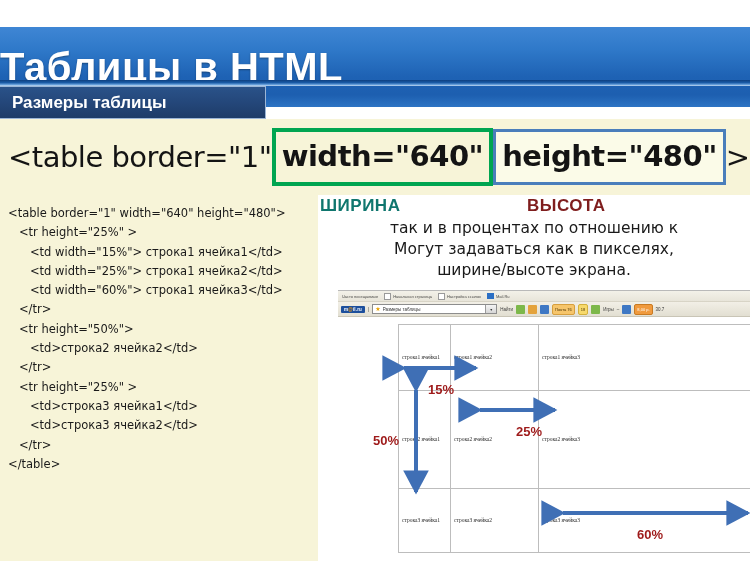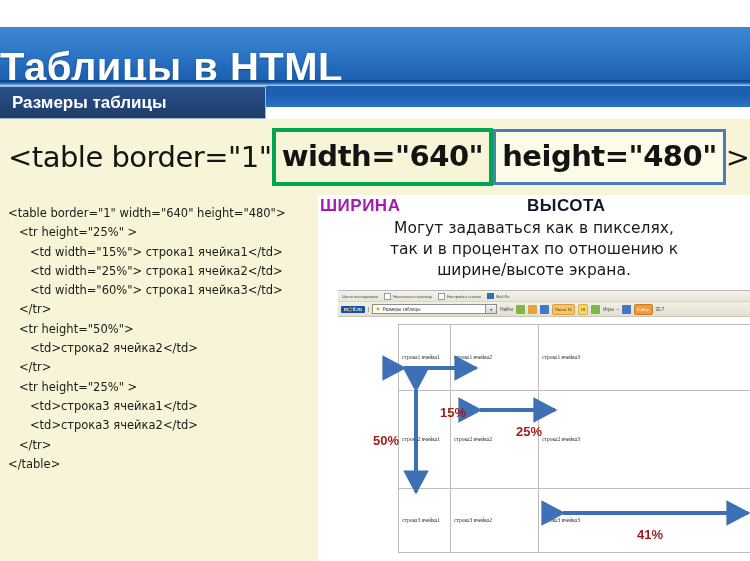--- a/index.html
+++ b/index.html
@@ -56,25 +56,25 @@
     font-weight:bold;box-sizing:border-box;
     padding:7px 6px 9px 6px;
     display:inline-flex;align-items:center;
     letter-spacing:-0.5px;
   }
   .cb-green{border:4px solid #00a551;background:#f7f4d8;}
   .cb-blue{border:3px solid #4a7ebb;background:#fbfbe8;}
 
   .tag-w{
     position:absolute;left:320px;top:196px;
-    color:#a21caf;font-size:17px;font-weight:bold;letter-spacing:0.5px;
+    color:#0f766e;font-size:17px;font-weight:bold;letter-spacing:0.5px;
   }
   .tag-h{
     position:absolute;left:527px;top:196px;
-    color:#0f172a;font-size:17px;font-weight:bold;letter-spacing:0.5px;
+    color:#7f1d1d;font-size:17px;font-weight:bold;letter-spacing:0.5px;
   }
 
   
   .code-panel{
     position:absolute;left:0;top:195px;width:318px;height:366px;
     background:#f7f4d8;
     padding:9px 0 0 8px;box-sizing:border-box;
   }
   .code-line{
     font-family:"DejaVu Sans",sans-serif;
@@ -204,22 +204,22 @@
     <div class="code-line">      &lt;td&gt;строка2 ячейка2&lt;/td&gt;</div>
     <div class="code-line">   &lt;/tr&gt;</div>
     <div class="code-line">   &lt;tr height="25%" &gt;</div>
     <div class="code-line">      &lt;td&gt;строка3 ячейка1&lt;/td&gt;</div>
     <div class="code-line">      &lt;td&gt;строка3 ячейка2&lt;/td&gt;</div>
     <div class="code-line">   &lt;/tr&gt;</div>
     <div class="code-line">&lt;/table&gt;</div>
   </div>
 
   <div class="desc">
+    <div>так и в процентах по отношению к</div>
     <div>Могут задаваться как в пикселях,</div>
-    <div>так и в процентах по отношению к</div>
     <div>ширине/высоте экрана.</div>
   </div>
 
   <div class="browser">
 
     <div class="bm-bar">
       <div class="bm-item">
         <span class="bm-txt">Часто посещаемые</span>
       </div>
       <div class="bm-item">
@@ -313,18 +313,18 @@
 
     <line x1="404" y1="368" x2="476" y2="368" stroke="#3f6fb5" stroke-width="4" marker-start="url(#ahs)" marker-end="url(#ah)"></line>
 
     <line x1="480" y1="410" x2="555" y2="410" stroke="#3f6fb5" stroke-width="4" marker-start="url(#ahs)" marker-end="url(#ah)"></line>
 
     <line x1="563" y1="513" x2="748" y2="513" stroke="#3f6fb5" stroke-width="4" marker-start="url(#ahs)" marker-end="url(#ah)"></line>
 
     <line x1="416" y1="390" x2="416" y2="492" stroke="#3f6fb5" stroke-width="4" marker-start="url(#ahs)" marker-end="url(#ah)"></line>
   </svg>
 
-  <div class="pct" style="left:440px;top:382px;margin-top:23px;">15%</div>
+  <div class="pct" style="left:428px;top:382px;">15%</div>
   <div class="pct" style="left:516px;top:424px;">25%</div>
-  <div class="pct" style="left:637px;top:527px;">41%</div>
+  <div class="pct" style="left:637px;top:527px;">60%</div>
   <div class="pct" style="left:373px;top:433px;">50%</div>
 
 </div>
 
 </body></html>

